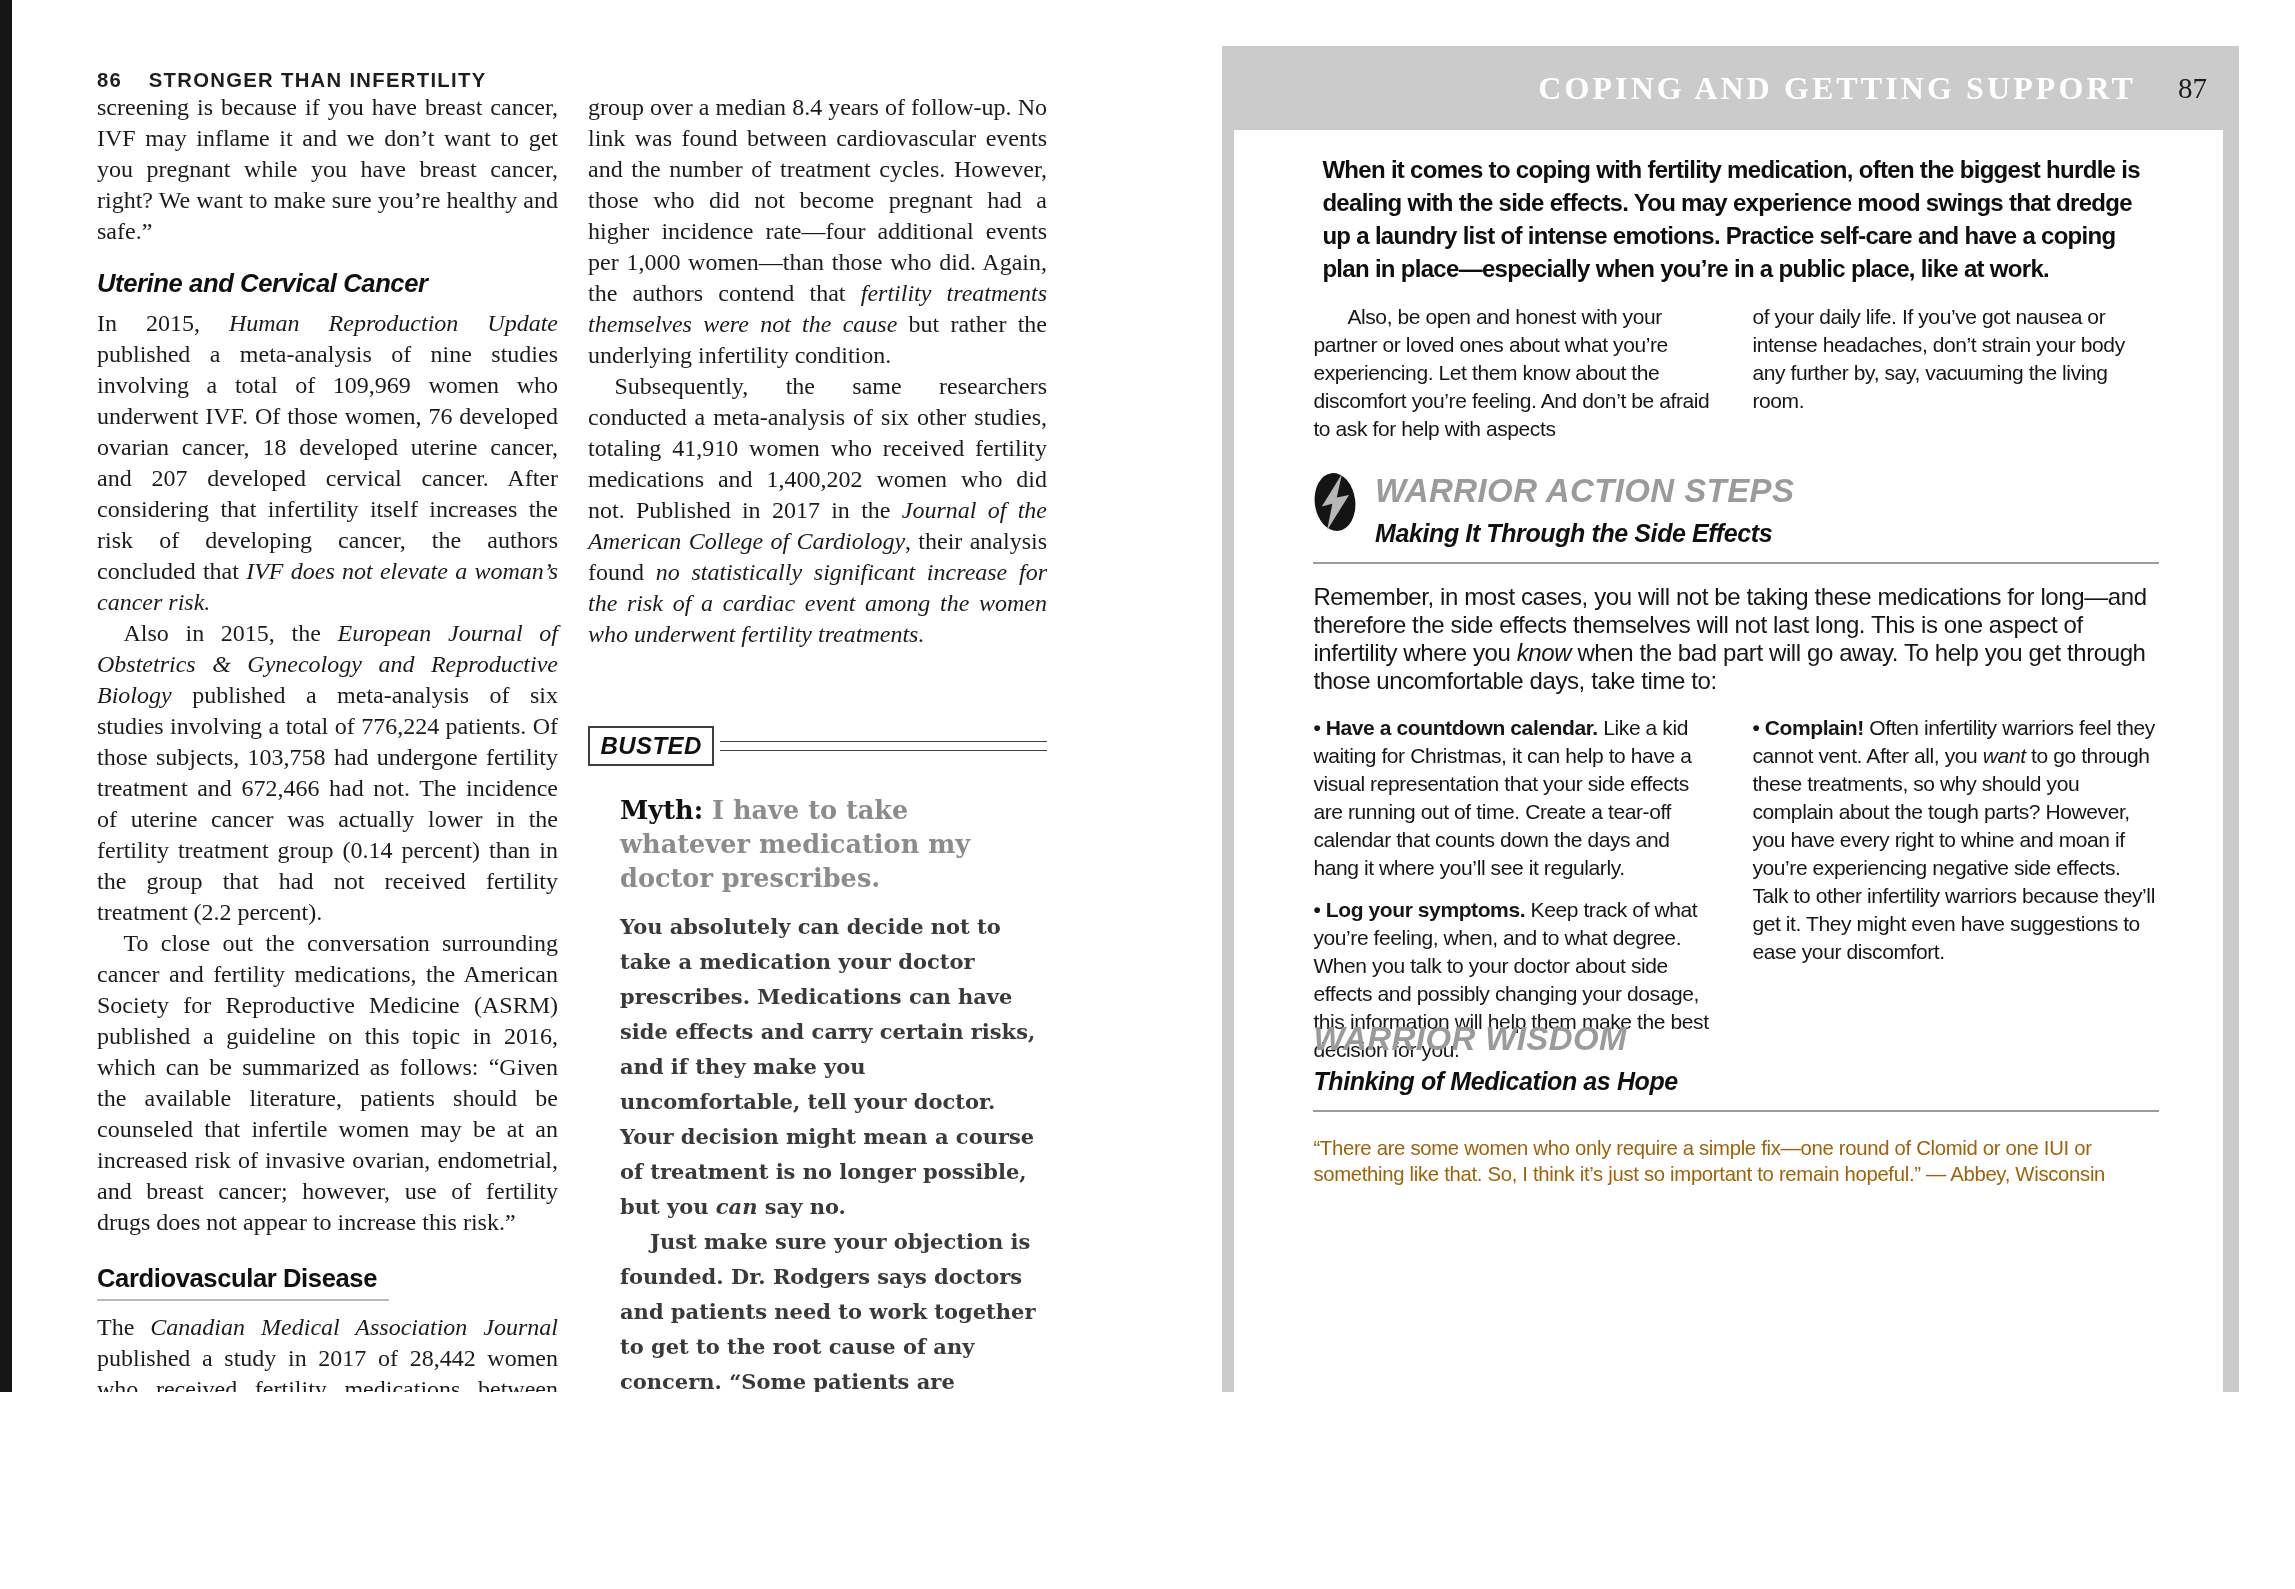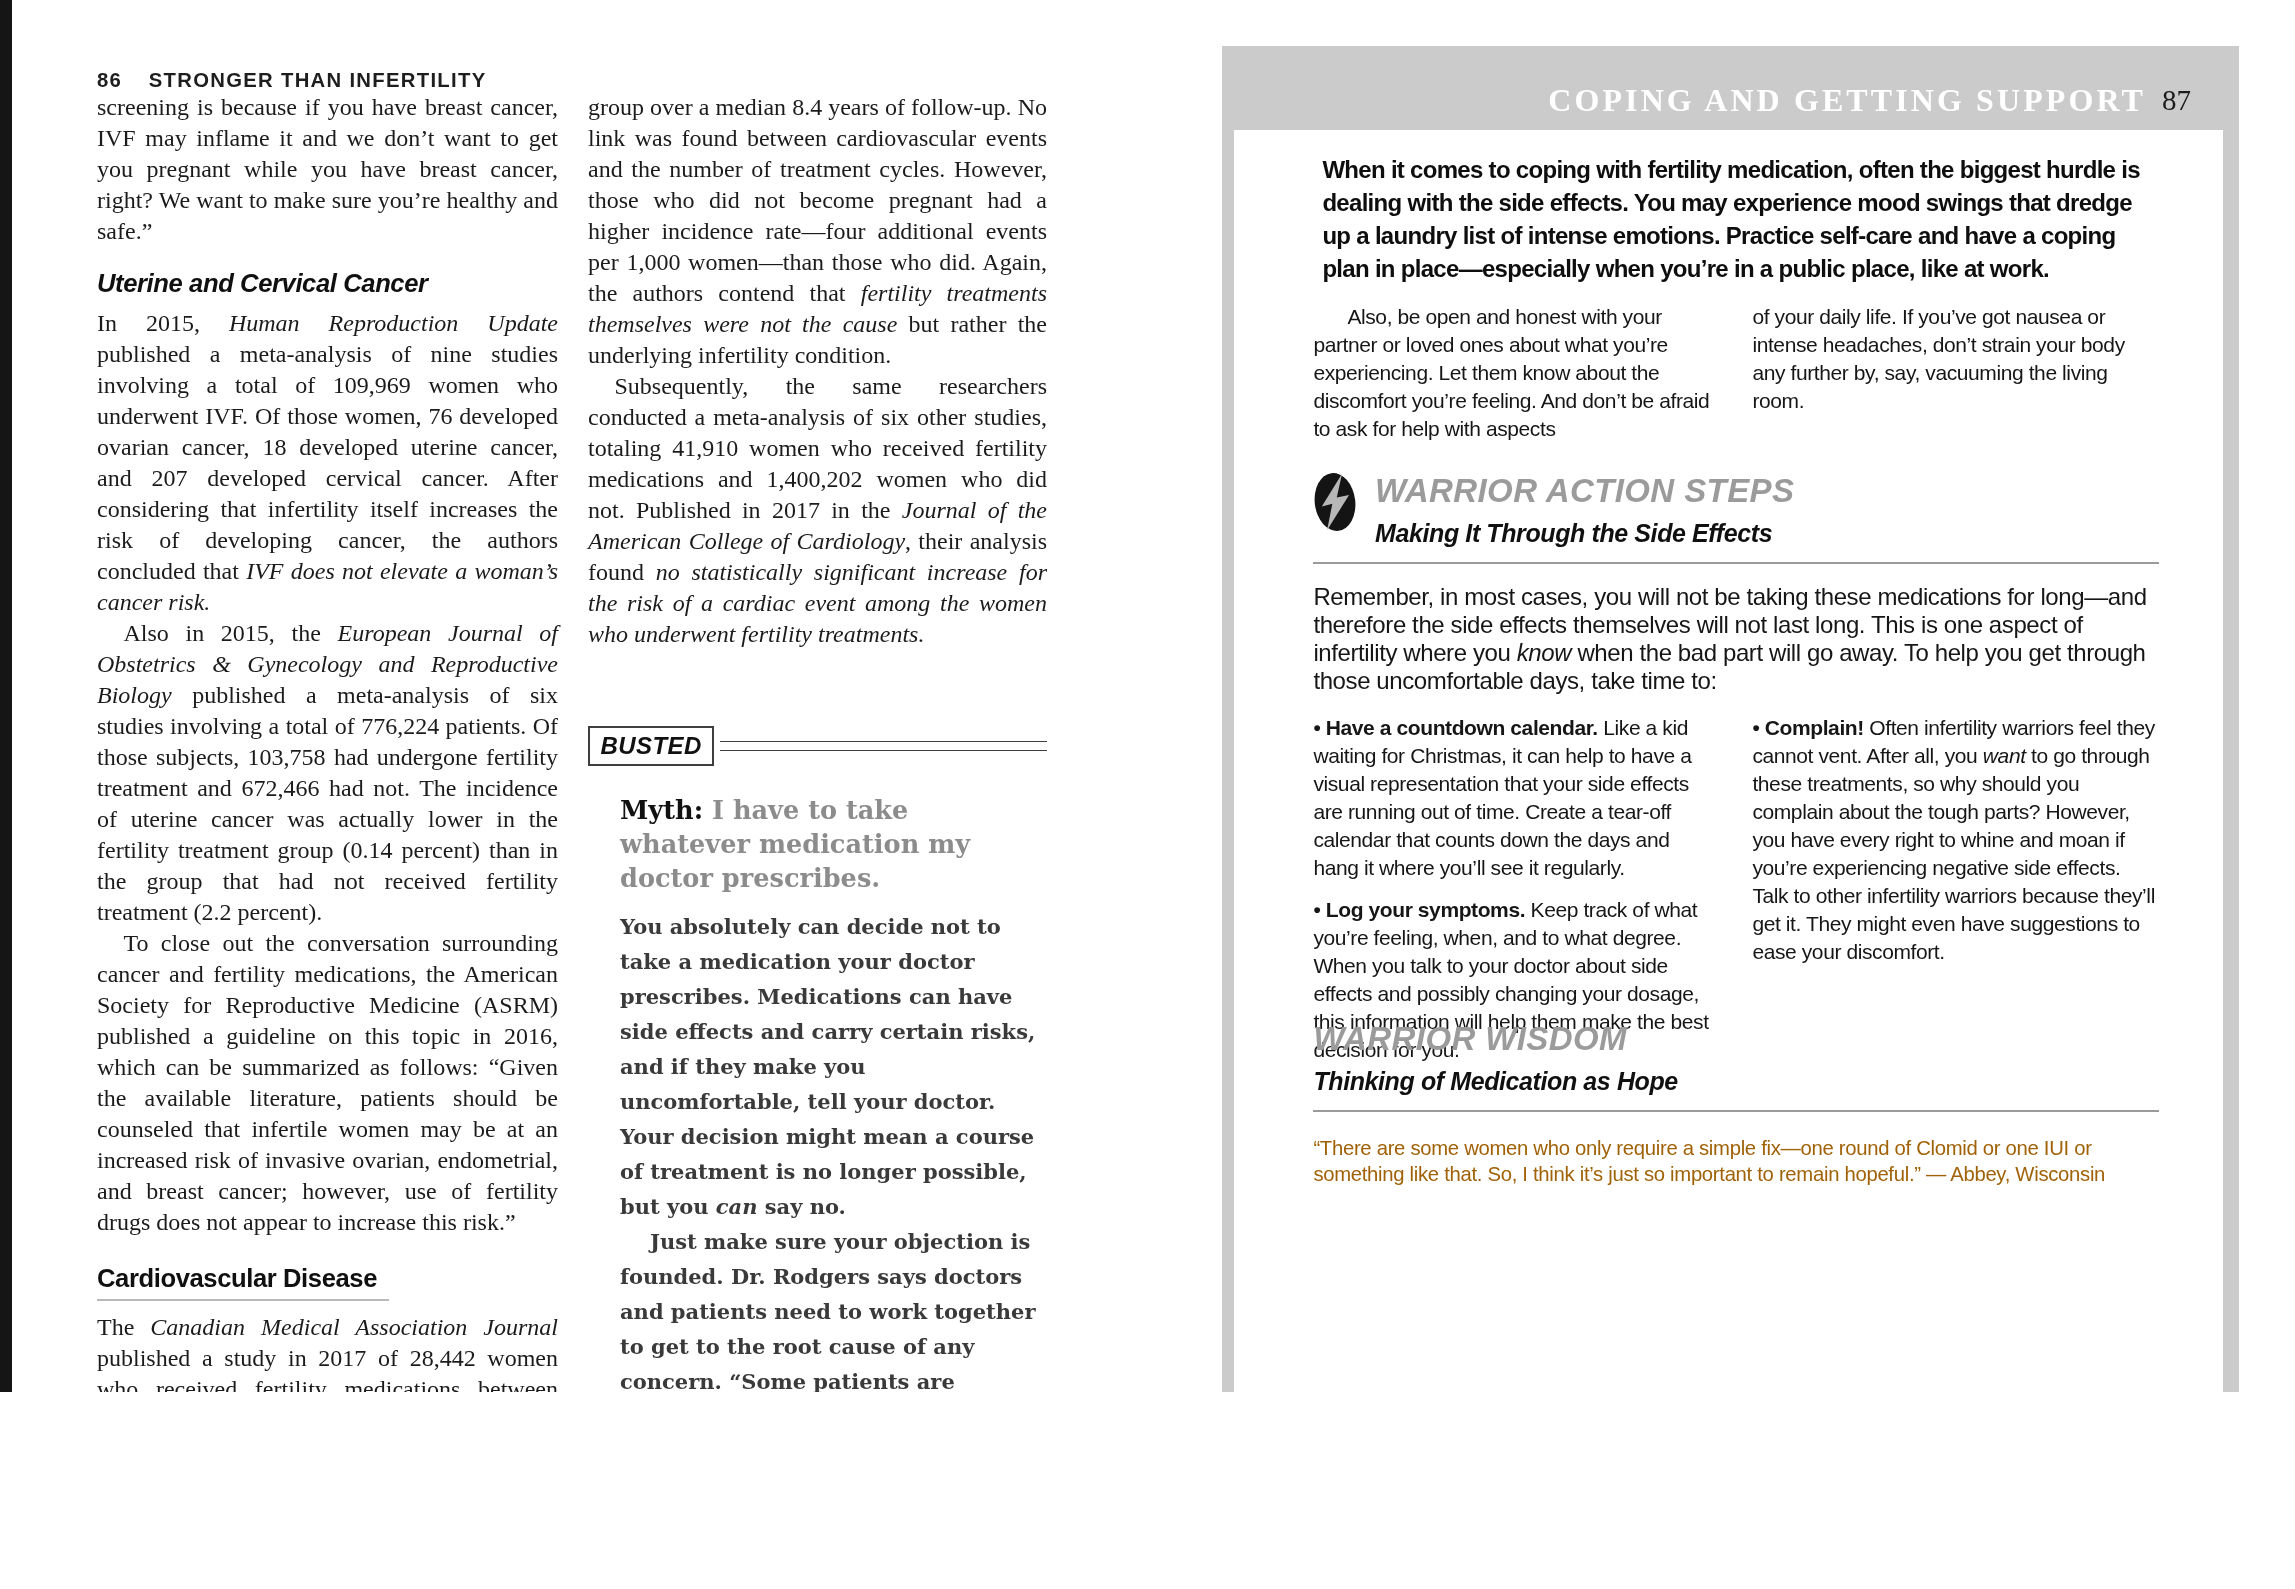--- a/index.html
+++ b/index.html
@@ -34,22 +34,22 @@
 
   .myth{margin:26.5px 0 0 32px;text-align:left;hyphens:manual;}
   .myth-head{font-family:"DejaVu Serif",serif;font-weight:bold;font-size:25.6px;line-height:34px;color:#111;}
   .myth-body{margin-top:14px;}
   .myth-body p{font-family:"DejaVu Serif",serif;font-weight:bold;font-size:21px;line-height:35px;
                color:#3a3a3a;text-align:left;}
   .myth-ind{text-indent:30px;}
 
   
   .rp-panel{position:absolute;left:1222px;top:46px;width:1017px;height:1499px;background:#cbcbcb;}
-  .rp-band{position:absolute;left:0;top:12px;right:0;height:84px;display:flex;align-items:center;
-           justify-content:flex-end;padding-right:48px;gap:16px;box-sizing:border-box;}
+  .rp-band{position:absolute;left:0;top:0;right:0;height:84px;display:flex;align-items:center;
+           justify-content:flex-end;padding-right:32px;gap:42px;box-sizing:border-box;}
   .rp-title{font-family:"Liberation Serif",serif;font-weight:bold;font-size:32px;
             letter-spacing:3.1px;color:#ffffff;}
   .rp-num{font-family:"Liberation Serif",serif;font-size:29px;color:#1c1c1c;}
   .rp-box{position:absolute;left:12.4px;top:84px;right:16px;bottom:15px;background:#ffffff;
           font-family:"Liberation Sans",sans-serif;color:#161616;}
 
   .rp-intro{position:absolute;left:88px;top:23px;width:830px;font-weight:bold;font-size:24px;
             line-height:33px;letter-spacing:-0.7px;color:#0e0e0e;}
   .rp-cols{position:absolute;left:79px;top:173px;width:846px;display:flex;
            font-size:21px;line-height:28px;letter-spacing:-0.4px;}

